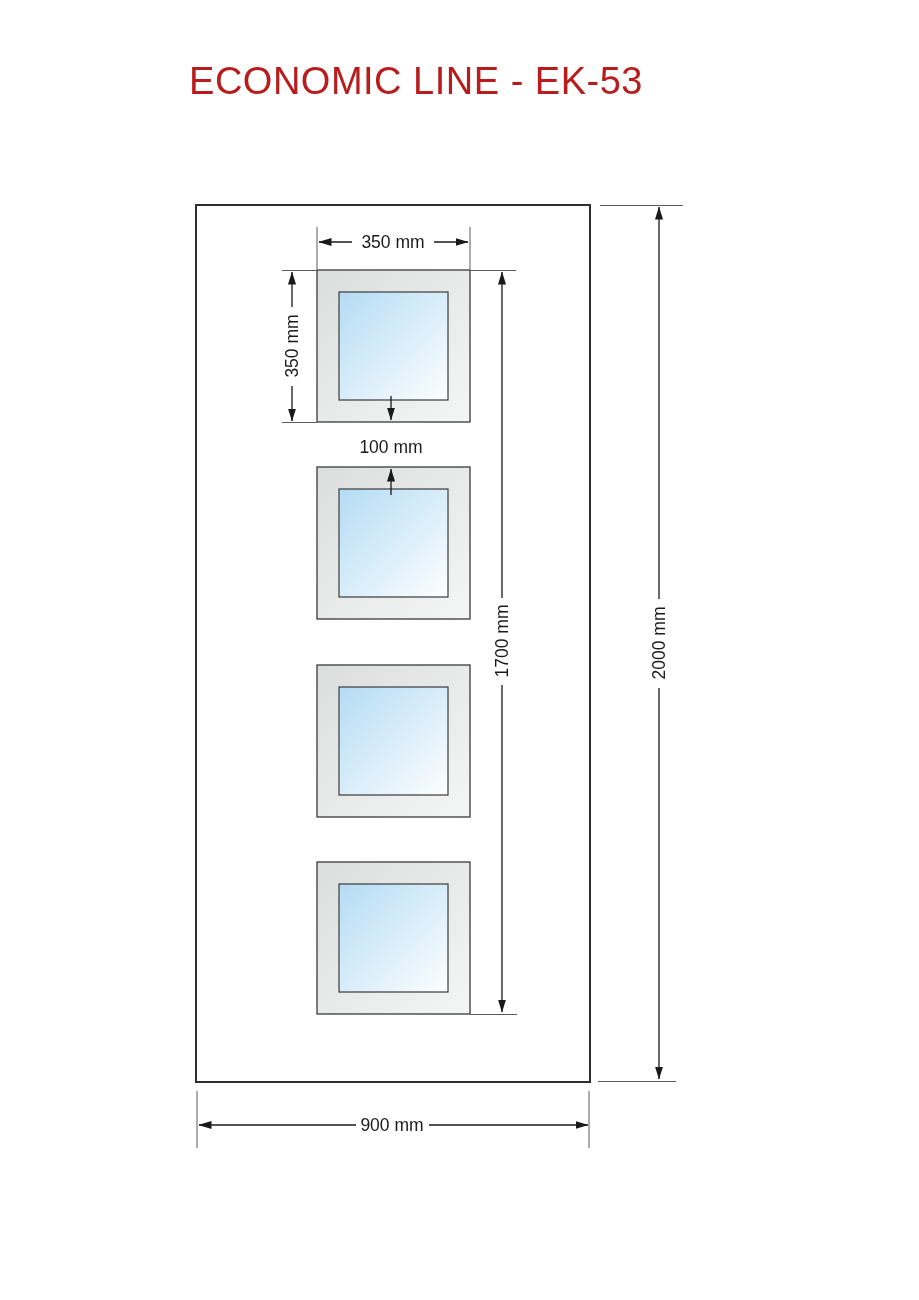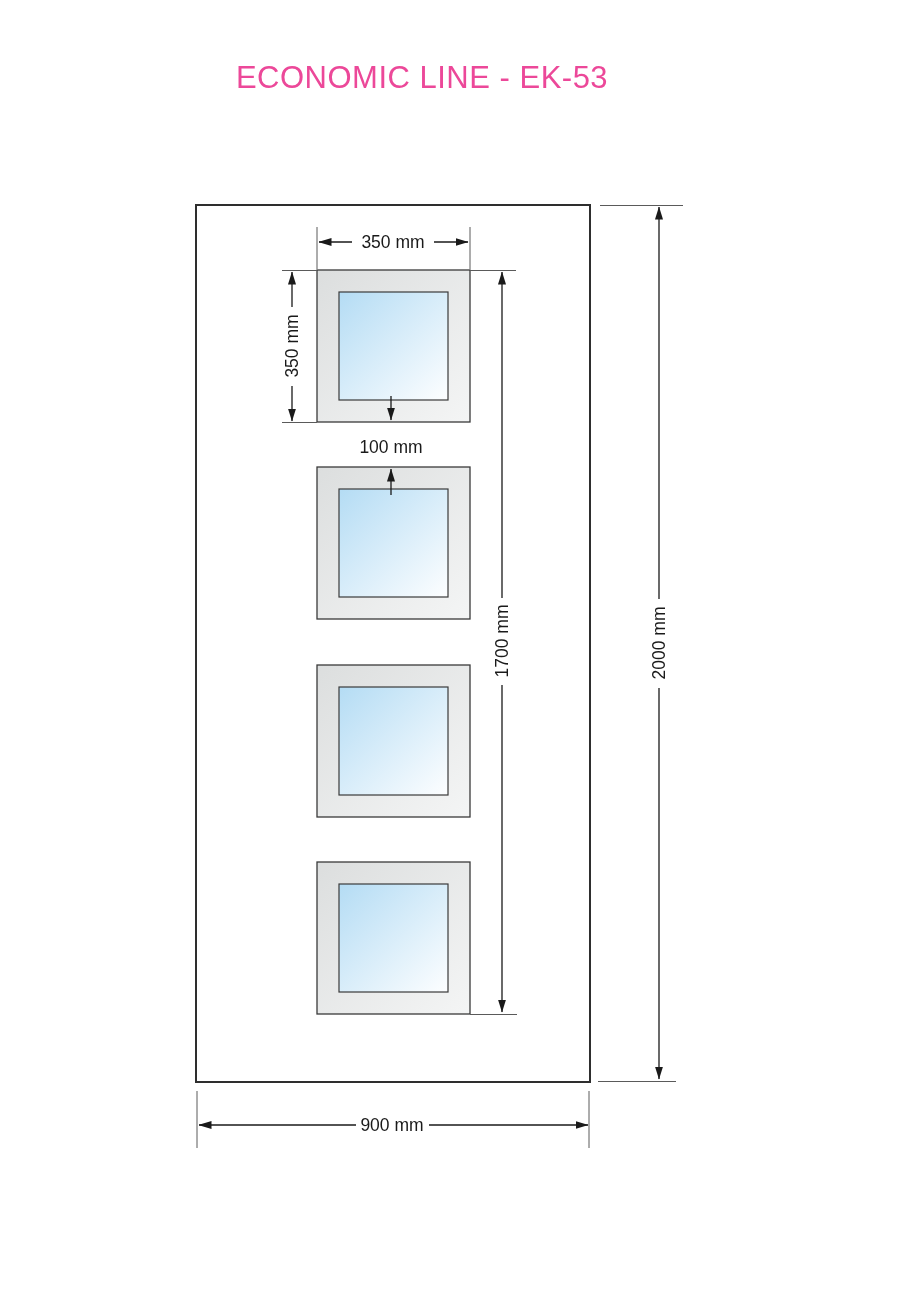--- a/index.html
+++ b/index.html
@@ -10,28 +10,28 @@
   }
   .canvas {
     position: relative;
     width: 919px;
     height: 1300px;
     background: #ffffff;
     overflow: hidden;
   }
   .drawing-title {
     position: absolute;
-    left: 14px;
+    left: 8px;
     top: 60px;
     width: 816px;
     text-align: center;
-    font-size: 31px;
+    font-size: 38px;
     font-weight: 500;
     letter-spacing: 0.5px;
-    color: #ec4899;
+    color: #b91c1c;
     white-space: nowrap;
   }
   svg.diagram {
     position: absolute;
     left: 0;
     top: 0;
   }
   .dim-text {
     font-family: "Liberation Sans", sans-serif;
     font-size: 17.5px;

